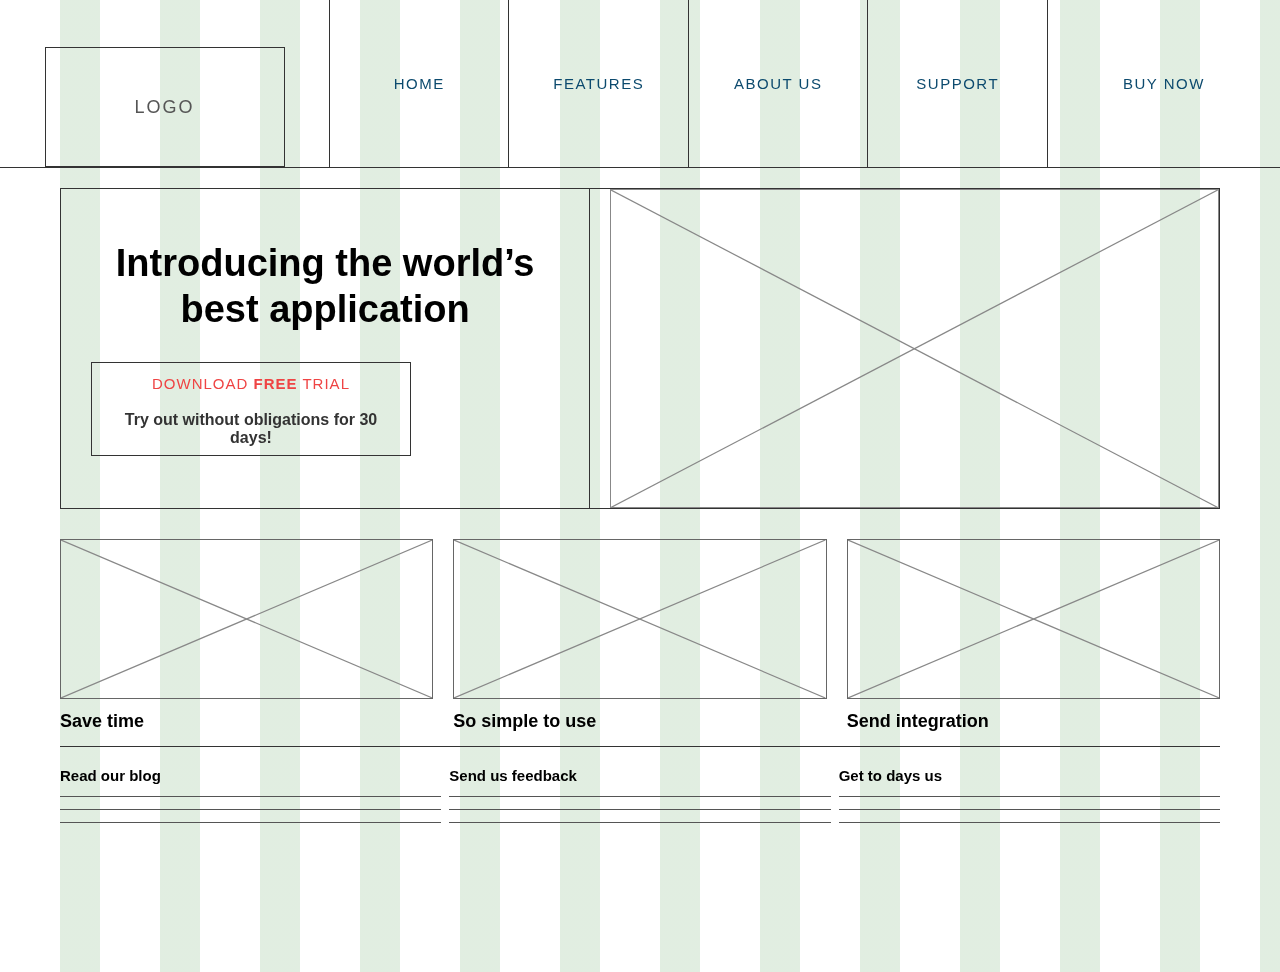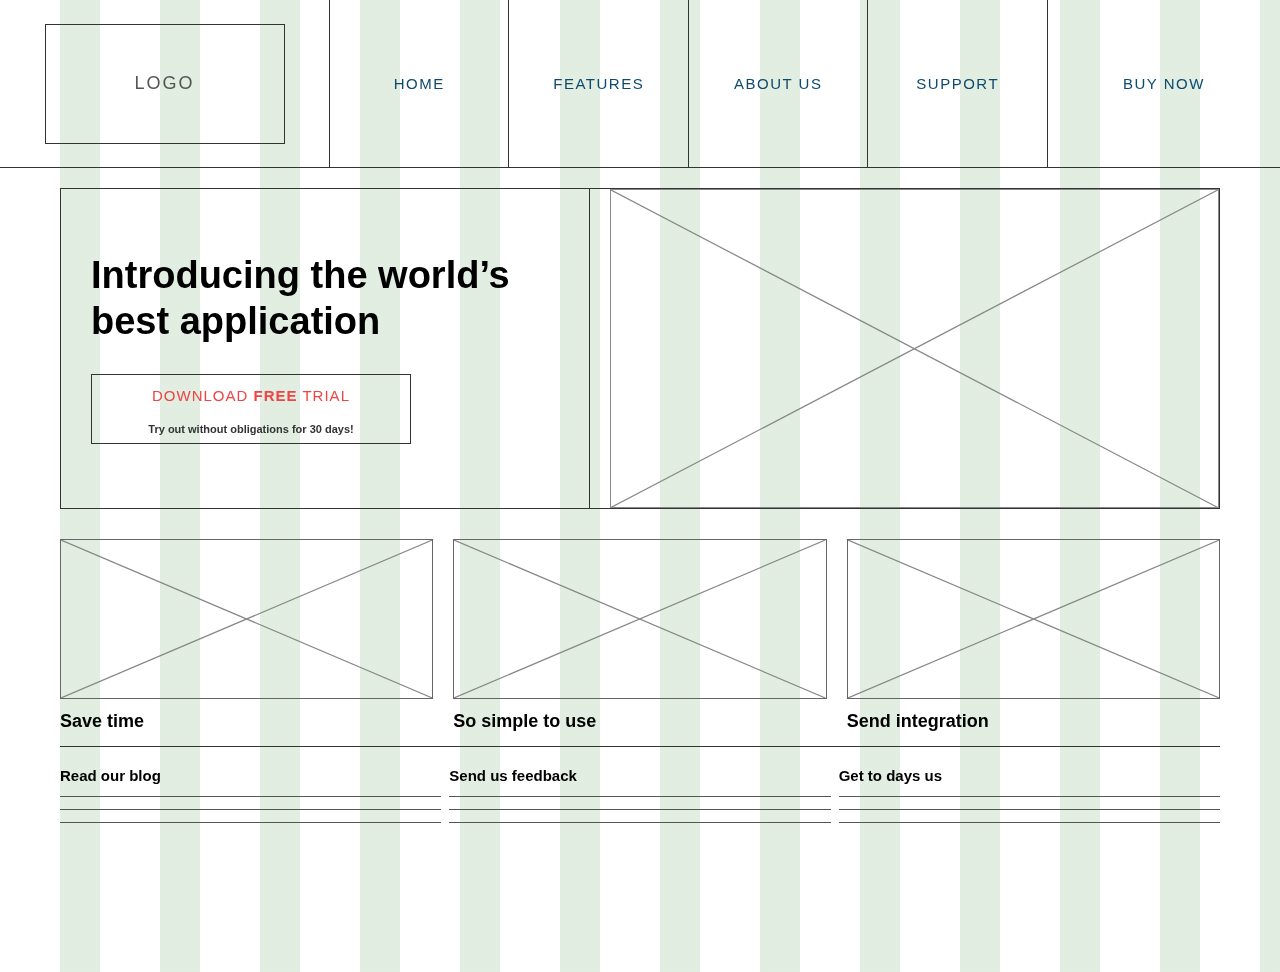--- a/index.html
+++ b/index.html
@@ -41,21 +41,21 @@
       align-items: stretch;
       border-bottom: 1.5px solid #333;
       background: transparent;
       height: 168px;
     }
 
     .logo-area {
       width: 330px;
       border-right: 1.5px solid #333;
       display: flex;
-      align-items: center;
+      align-items: flex-end;
       justify-content: center;
       flex-shrink: 0;
     }
 
     .logo-box {
       border: 1.5px solid #333;
       width: 240px;
       height: 120px;
       display: flex;
       align-items: center;
@@ -114,20 +114,21 @@
       flex-direction: column;
       justify-content: center;
     }
 
     .hero-title {
       font-size: 38px;
       font-weight: 900;
       line-height: 1.2;
       color: #000;
       margin-bottom: 30px;
+      text-align: center;
     }
 
     .cta-button {
       display: inline-block;
       border: 1.5px solid #333;
       padding: 12px 20px 8px 20px;
       cursor: pointer;
       background: transparent;
       text-align: center;
       max-width: 320px;
@@ -137,21 +138,21 @@
       font-size: 15px;
       letter-spacing: 1px;
       color: #ef4444;
     }
 
     .cta-main-text strong {
       font-weight: 900;
     }
 
     .cta-sub-text {
-      font-size: 11px;
+      font-size: 16px;
       font-weight: 700;
       color: #333;
       margin-top: 19px;
     }
 
     .hero-right {
       flex: 1.3;
       min-height: 310px;
       position: relative;
     }

